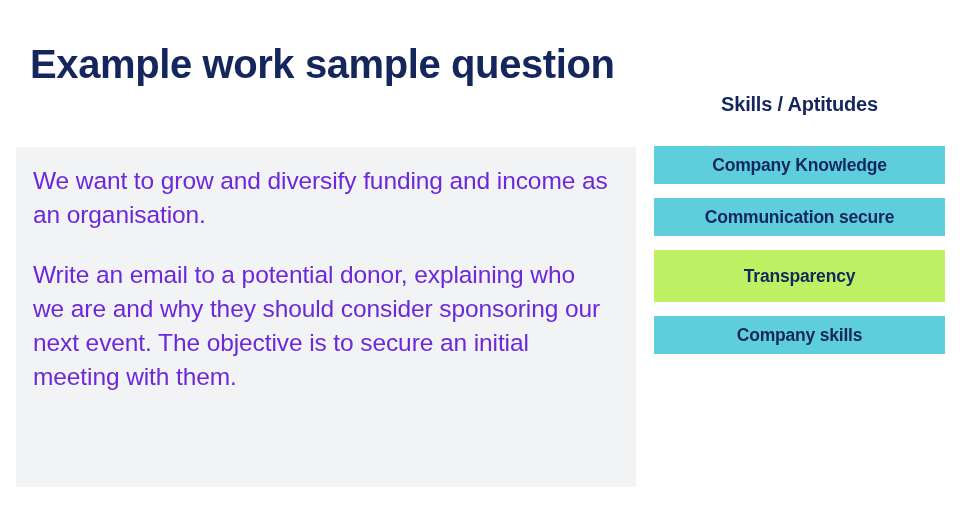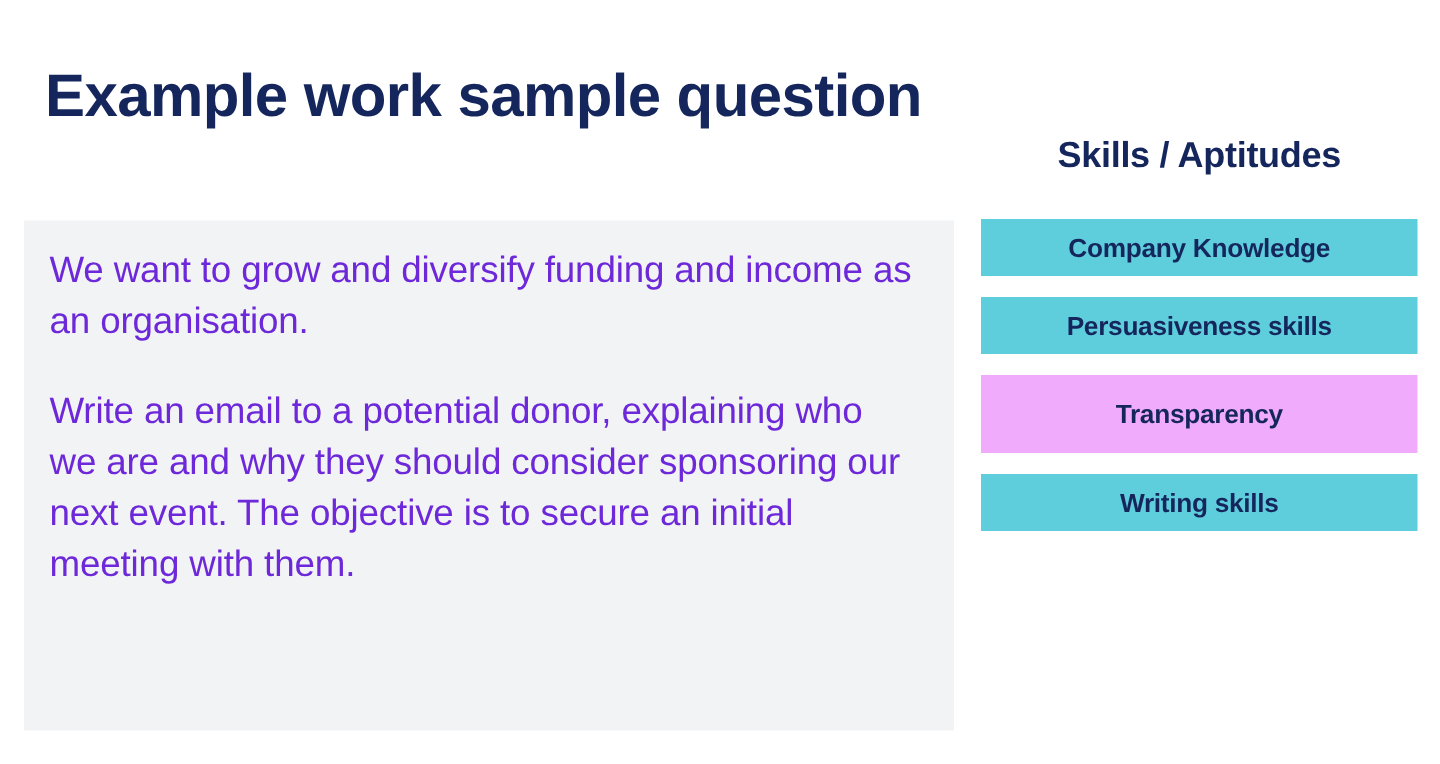--- a/index.html
+++ b/index.html
@@ -64,21 +64,21 @@
 
   
   .skills-column {
     position: absolute;
     left: 654px;
     top: 88px;
     width: 291px;
   }
 
   .skills-heading {
-    font-size: 24px;
+    font-size: 20px;
     line-height: 32px;
     font-weight: 700;
     color: #14265c;
     text-align: center;
     letter-spacing: -0.2px;
     margin: 0 0 26px 0;
   }
 
   .skill-pill {
     width: 291px;
@@ -93,21 +93,21 @@
     align-items: center;
     justify-content: center;
     height: 38px;
     margin-bottom: 14px;
   }
   .skill-pill:last-child {
     margin-bottom: 0;
   }
 
   .skill-pill.highlighted {
-    background: #f0abfc;
+    background: #bef264;
     height: 52px;
     margin-bottom: 14px;
   }
 </style>
 </head>
 <body>
 
 <div id="slide">
 
   <h1 class="slide-title">Example work sample question</h1>
@@ -119,28 +119,28 @@
 
   <div class="skills-column">
 
     <div class="skills-heading">Skills / Aptitudes</div>
 
     <div class="skill-pill">
       <span>Company Knowledge</span>
     </div>
 
     <div class="skill-pill">
-      <span>Persuasiveness skills</span>
+      <span>Communication secure</span>
     </div>
 
     <div class="skill-pill highlighted">
       <span>Transparency</span>
     </div>
 
 
 
     <div class="skill-pill">
-      <span>Writing skills</span>
+      <span>Company skills</span>
     </div>
 
   </div>
 
 </div>
 
 </body></html>

